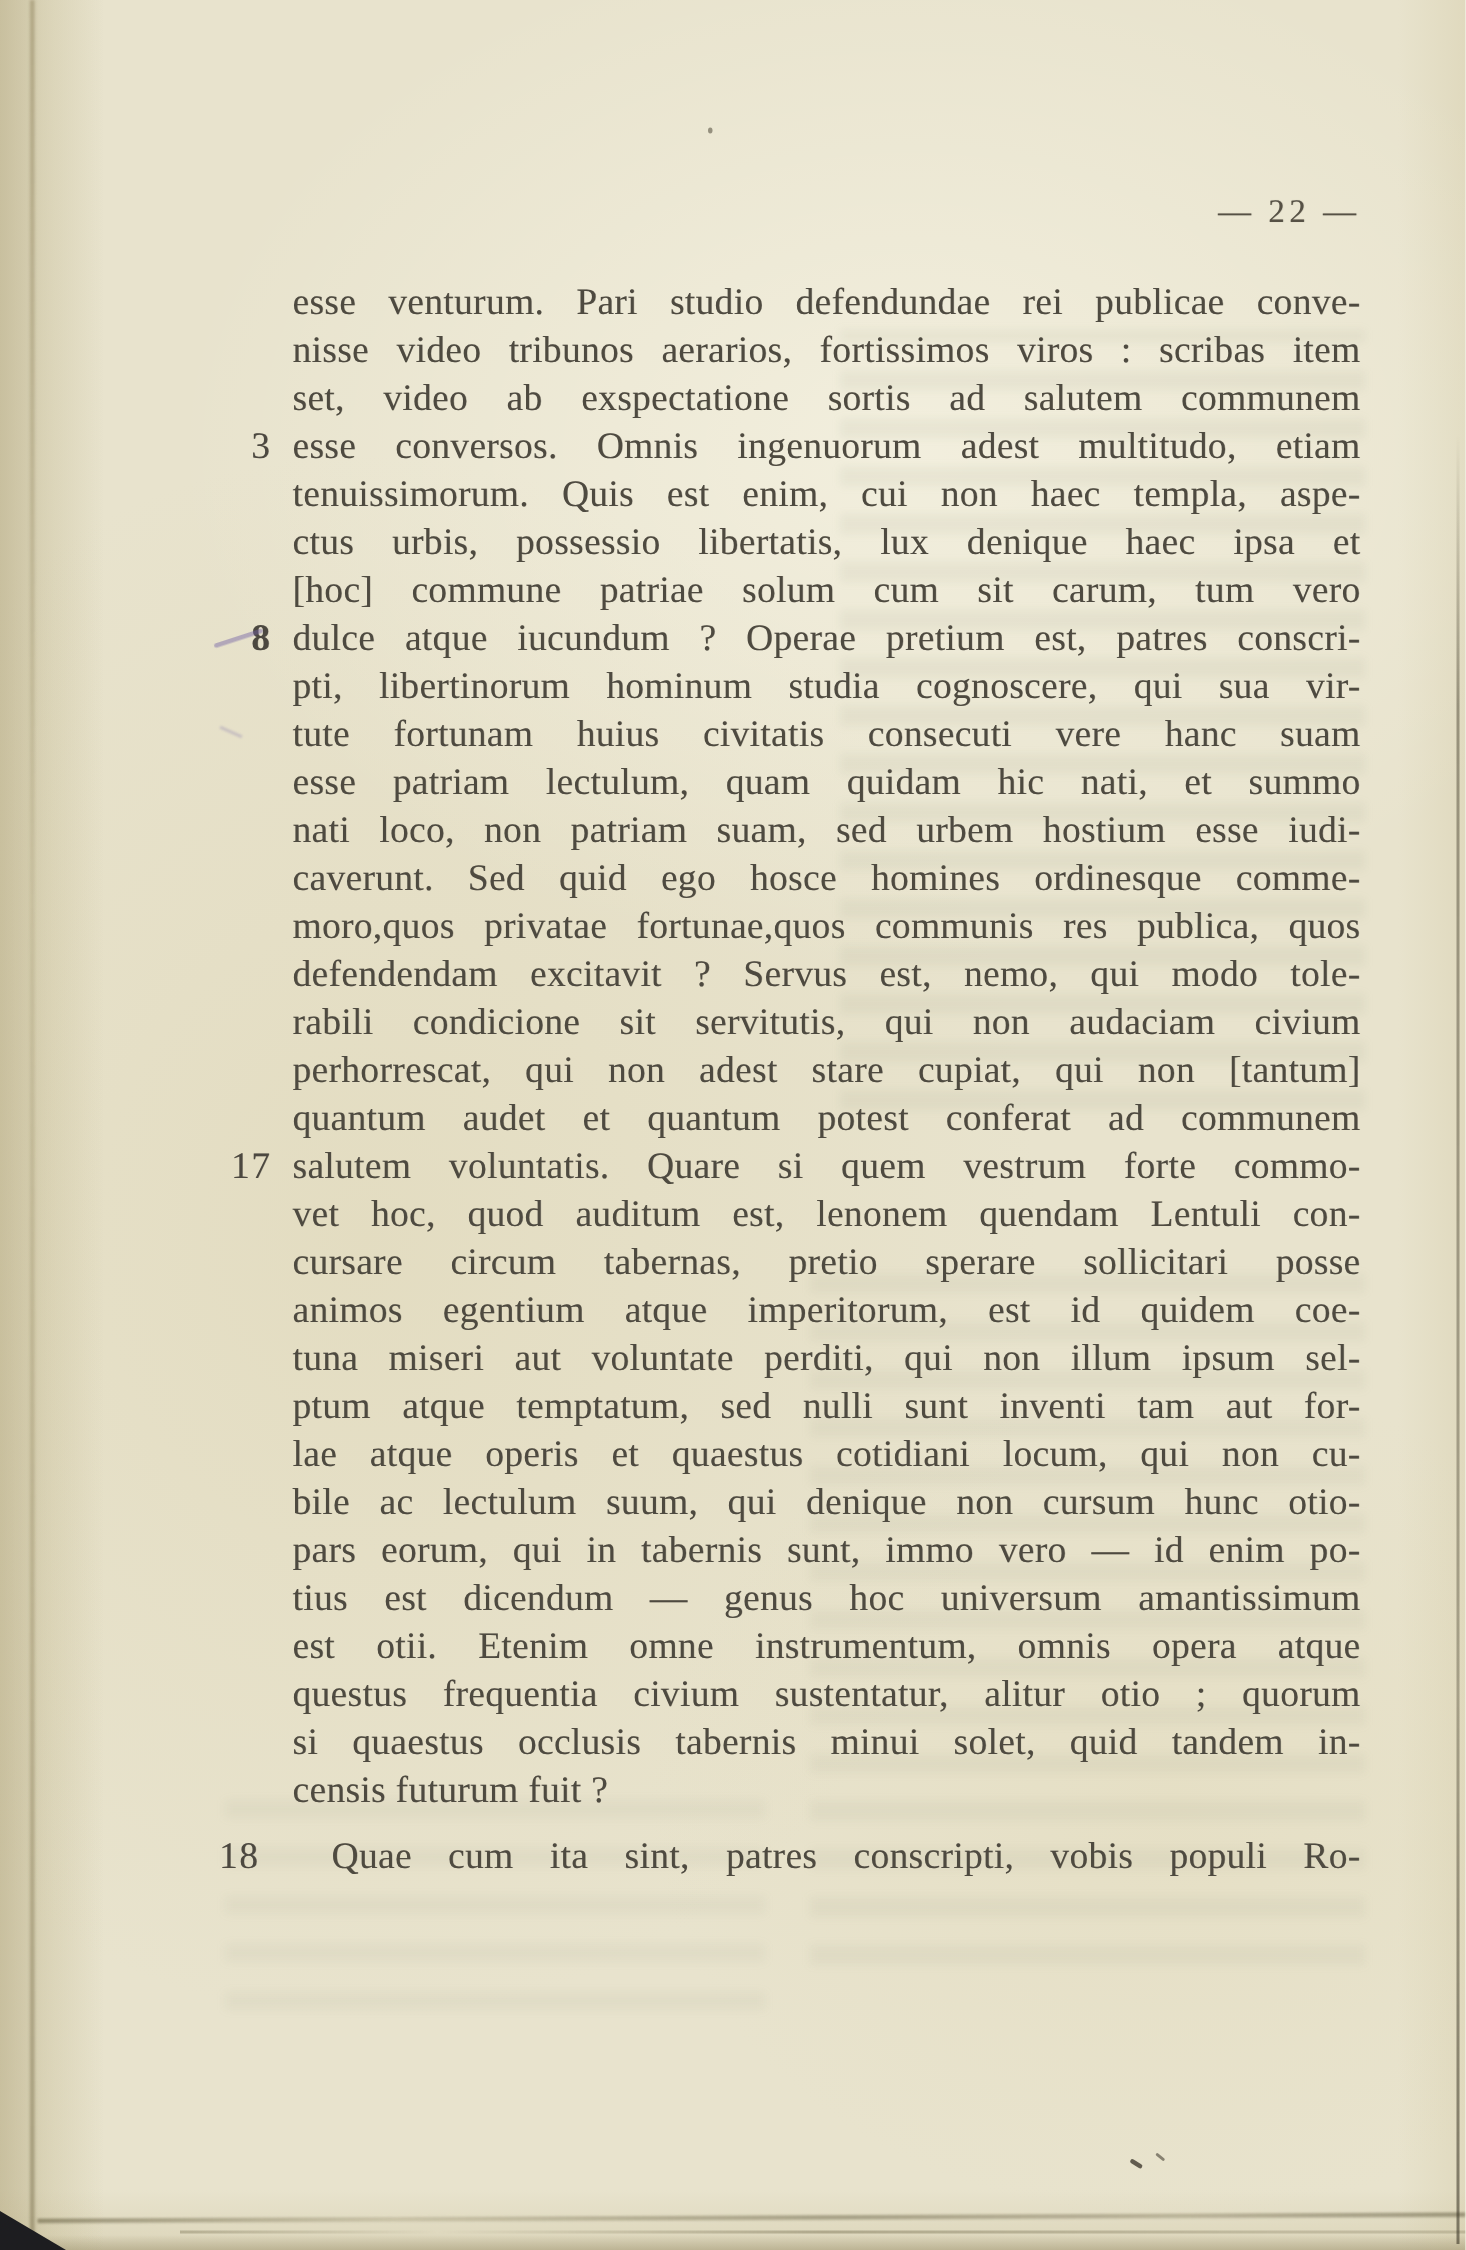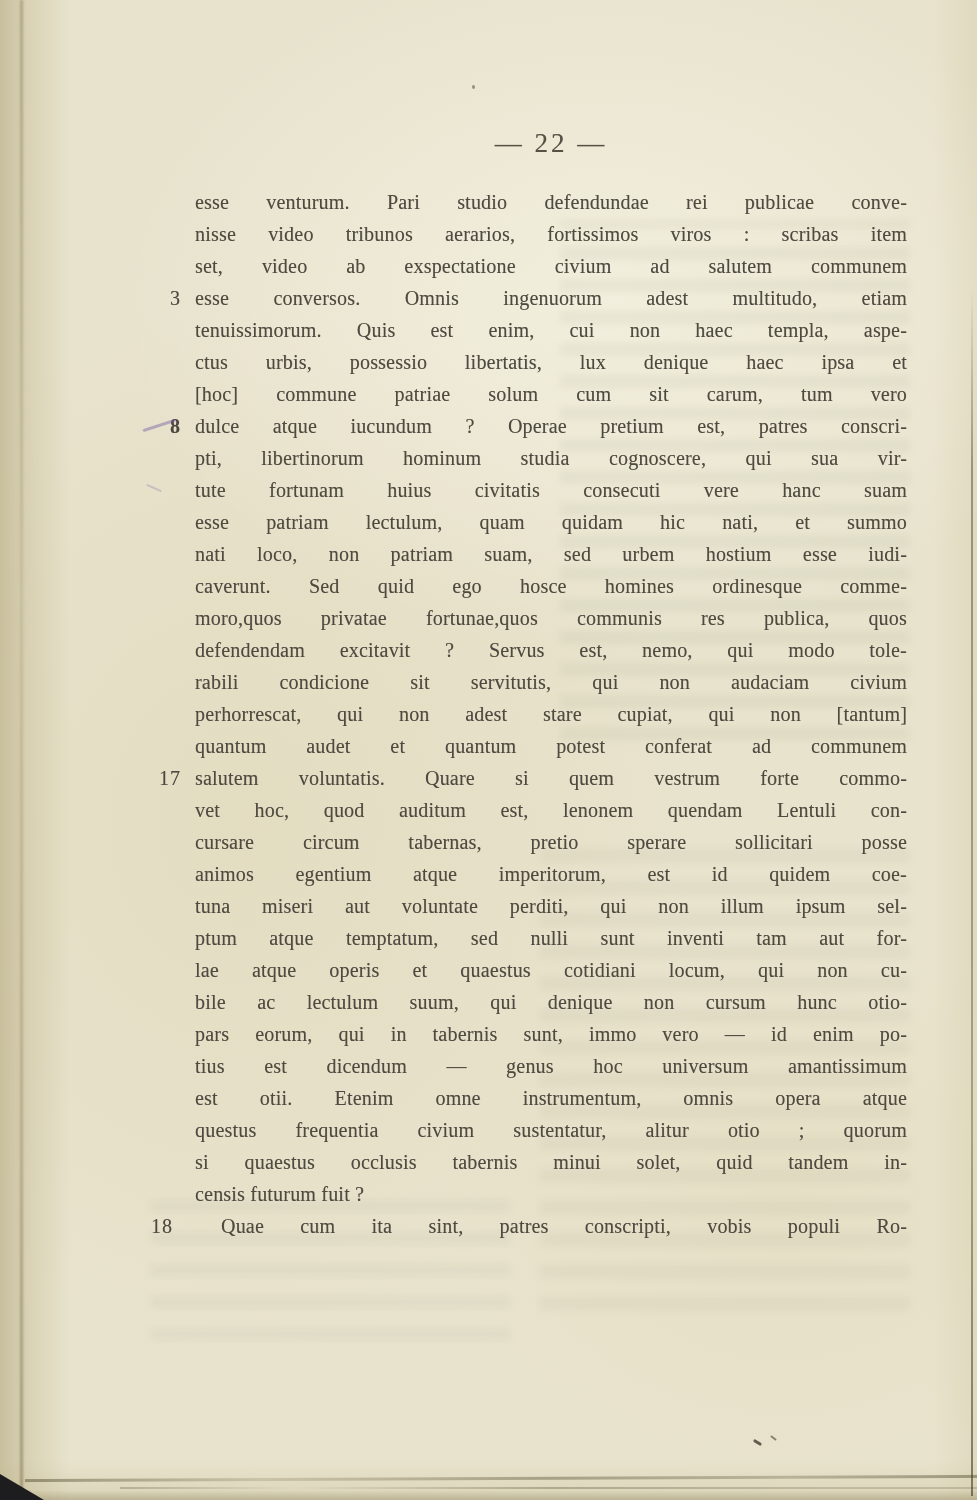--- a/index.html
+++ b/index.html
@@ -87,42 +87,42 @@
     background: rgba(112,95,165,0.45); transform: rotate(-18deg);
     border-radius: 2px; filter: blur(0.5px);
   }
   .pencil-mark-b {
     position: absolute; left: 146px; top: 487px; width: 16px; height: 2px;
     background: rgba(120,105,170,0.28); transform: rotate(24deg); filter: blur(0.6px);
   }
   
   .page-number {
     position: absolute; left: 195px; width: 712px; top: 128px;
-    text-align: center;
-    font-size: 27px; color: #565145;
+    text-align: right;
+    font-size: 22px; color: #565145;
     letter-spacing: 3px;
     text-shadow: 0.3px 0.3px 0.5px rgba(86,81,69,0.4);
   }
   
   .text-block {
     position: absolute; left: 195px; top: 186px; width: 712px;
-    font-size: 20px; line-height: 32px; color: #4e4a40;
+    font-size: 25px; line-height: 32px; color: #4e4a40;
     letter-spacing: 0.2px;
     text-shadow: 0.3px 0.3px 0.4px rgba(80,75,65,0.35);
   }
   .line {
     position: relative;
     text-align: justify;
     text-align-last: justify;
     white-space: normal;
     height: 32px;
   }
   .line.nojust { text-align-last: left; }
   .line.indent { padding-left: 26px; }
-  .line.gap { margin-top: 0; }
+  .line.gap { margin-top: 12px; }
   .mnum {
     position: absolute;
     right: calc(100% + 14px);
     top: 0;
     color: #4c4840;
     letter-spacing: 1px;
   }
   .line.indent .mnum { right: calc(100% + 22px); }
   .mnum.bold { font-weight: bold; }
 </style>
@@ -135,21 +135,21 @@
 
   <div class="smudge smudge-1"></div>
   <div class="smudge smudge-2"></div>
   <div class="smudge smudge-3"></div>
 
   <div class="page-number">— 22 —</div>
 
   <div class="text-block">
       <div class="line"><span>esse venturum. Pari studio defendundae rei publicae conve-</span></div>
       <div class="line"><span>nisse video tribunos aerarios, fortissimos viros : scribas item</span></div>
-      <div class="line"><span>set, video ab exspectatione civium ad salutem communem</span></div>
+      <div class="line"><span>set, video ab exspectatione sortis ad salutem communem</span></div>
       <div class="line"><span class="mnum">3</span><span>esse conversos. Omnis ingenuorum adest multitudo, etiam</span></div>
       <div class="line"><span>tenuissimorum. Quis est enim, cui non haec templa, aspe-</span></div>
       <div class="line"><span>ctus urbis, possessio libertatis, lux denique haec ipsa et</span></div>
       <div class="line"><span>[hoc] commune patriae solum cum sit carum, tum vero</span></div>
       <div class="line"><span class="mnum bold">8</span><span>dulce atque iucundum ? Operae pretium est, patres conscri-</span></div>
       <div class="line"><span>pti, libertinorum hominum studia cognoscere, qui sua vir-</span></div>
       <div class="line"><span>tute fortunam huius civitatis consecuti vere hanc suam</span></div>
       <div class="line"><span>esse patriam lectulum, quam quidam hic nati, et summo</span></div>
       <div class="line"><span>nati loco, non patriam suam, sed urbem hostium esse iudi-</span></div>
       <div class="line"><span>caverunt. Sed quid ego hosce homines ordinesque comme-</span></div>

